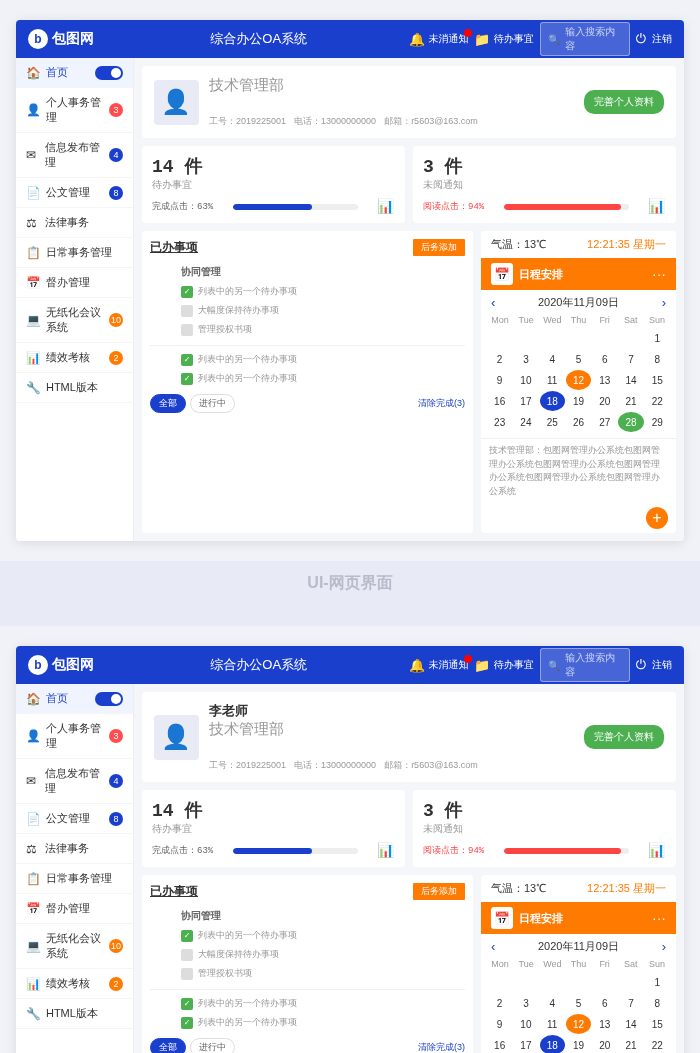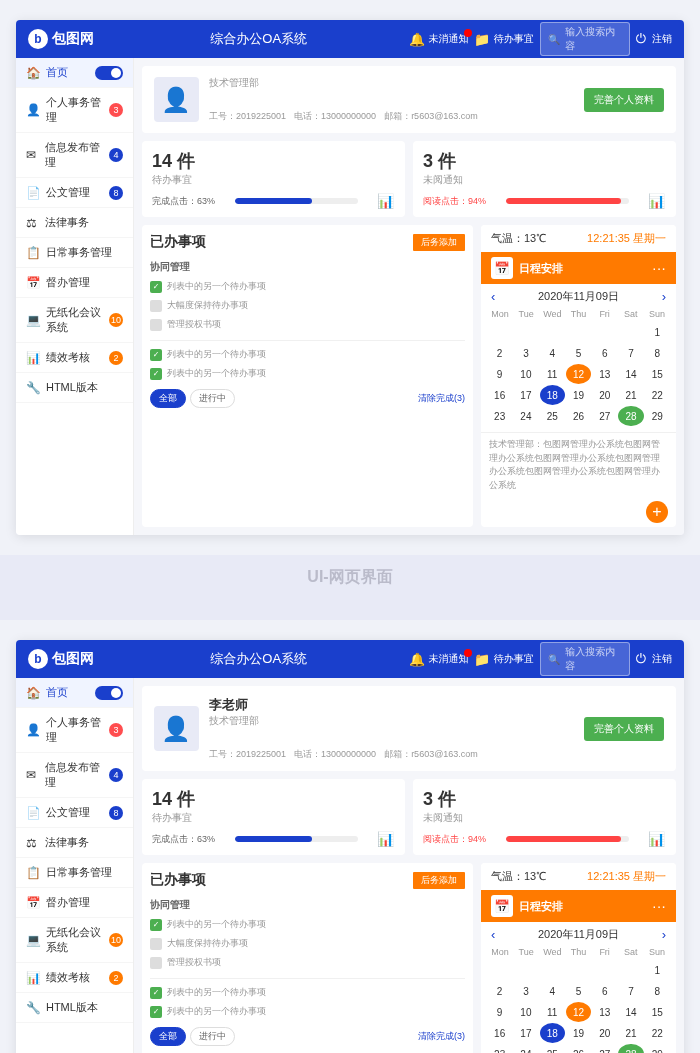--- a/index.html
+++ b/index.html
@@ -186,45 +186,46 @@
       border-radius: 4px;
       display: flex;
       align-items: center;
       justify-content: center;
       font-size: 24px;
       color: #aaa;
       flex-shrink: 0;
     }
     .profile-info { flex: 1; }
     .profile-name { font-size: 13px; font-weight: bold; color: #333; }
-    .profile-dept { font-size: 10px; color: #999; }
+    .profile-dept { font-size: 15px; color: #999; }
     .profile-details { display: flex; gap: 8px; margin-top: 20px; flex-wrap: wrap; }
     .profile-detail-item { font-size: 9px; color: #999; }
     .complete-btn {
       background: #4caf50;
       color: white;
       border: none;
-      border-radius: 3px;
+      border-radius: 10px;
       padding: 5px 10px;
       font-size: 10px;
       cursor: pointer;
       white-space: nowrap;
     }
 
     
     .stats-row {
       display: flex;
       gap: 8px;
       margin-bottom: 8px;
     }
     .stat-card {
       background: white;
       border-radius: 4px;
       padding: 8px 10px;
       flex: 1;
+      font-family: Liberation Mono, monospace;
     }
     .stat-count { font-size: 18px; font-weight: bold; color: #333; }
     .stat-label { font-size: 10px; color: #999; margin-bottom: 6px; }
     .stat-bar-row {
       display: flex;
       align-items: center;
       gap: 20px;
       text-align: center;
     }
     .stat-bar-bg {
@@ -254,31 +255,31 @@
       border-radius: 4px;
       padding: 8px;
       min-width: 0;
     }
     .section-header {
       display: flex;
       align-items: center;
       justify-content: space-between;
       margin-bottom: 6px;
     }
-    .section-title { font-size: 14px; color: #333; font-weight: bold; }
+    .section-title { font-size: 12px; color: #333; font-weight: bold; text-decoration: underline; }
     .add-btn {
       background: #ff7a00;
       color: white;
       border: none;
       border-radius: 1px;
       padding: 2px 8px;
       font-size: 9px;
       cursor: pointer;
     }
-    .todo-group { margin-bottom: 6px; }
+    .todo-group { margin-bottom: 6px; margin-left: 31px; }
     .todo-group-title { font-size: 10px; color: #666; font-weight: bold; padding: 3px 0; }
     .todo-item {
       display: flex;
       align-items: center;
       gap: 5px;
       padding: 3px 0;
       font-size: 10px;
       color: #555;
     }
     .todo-check {

